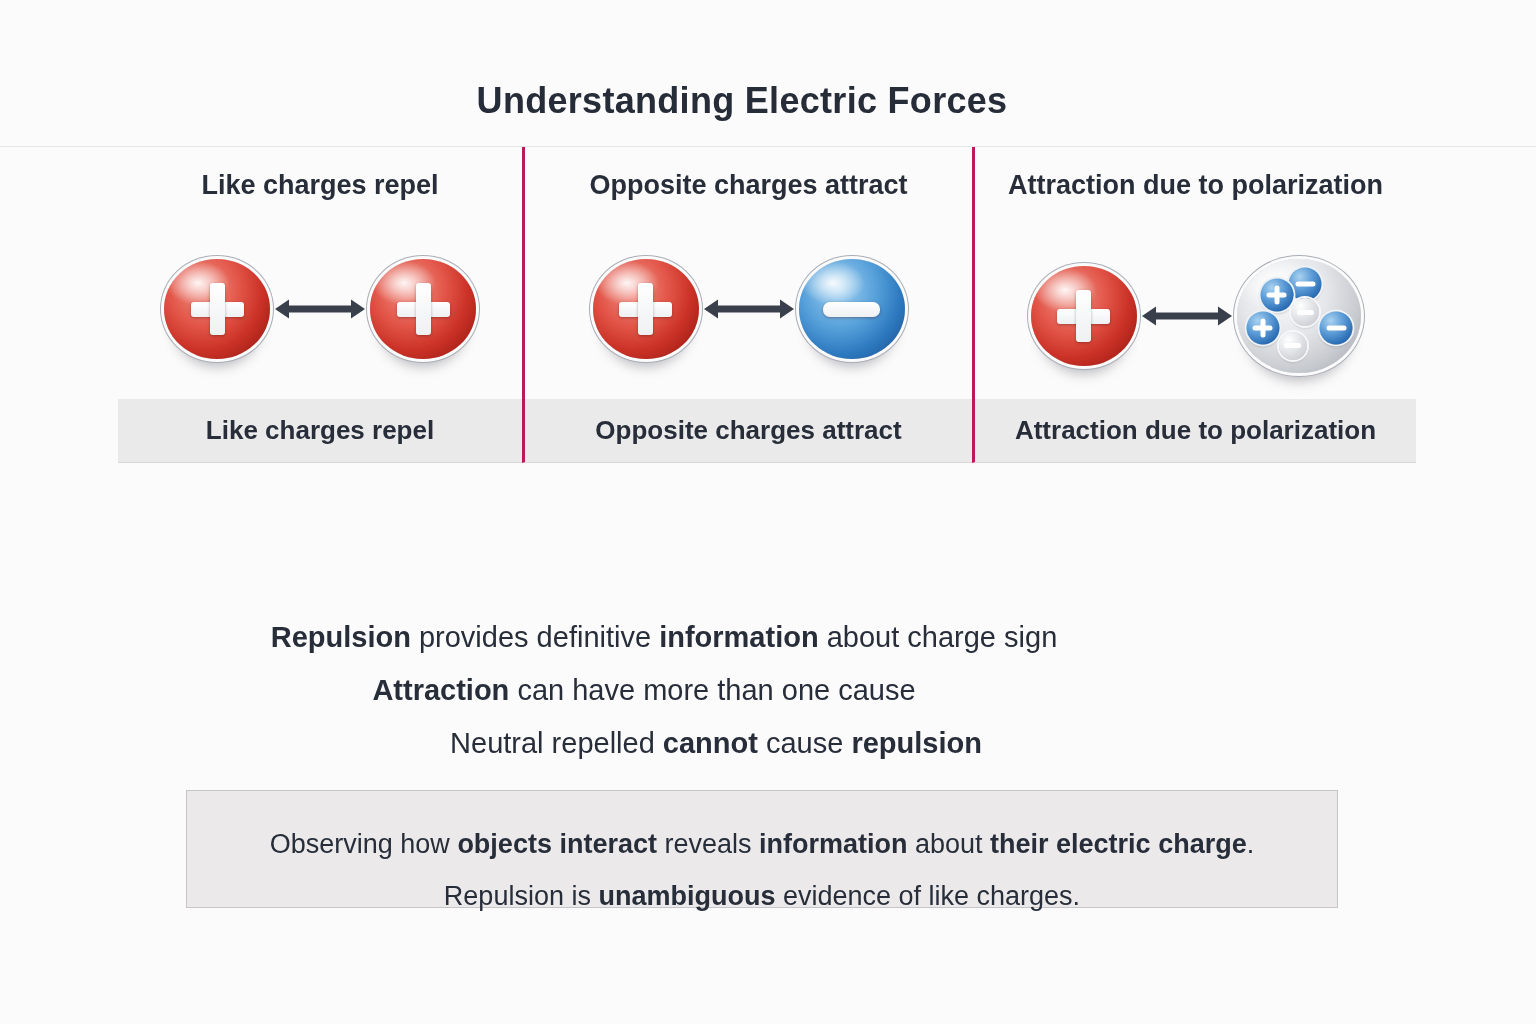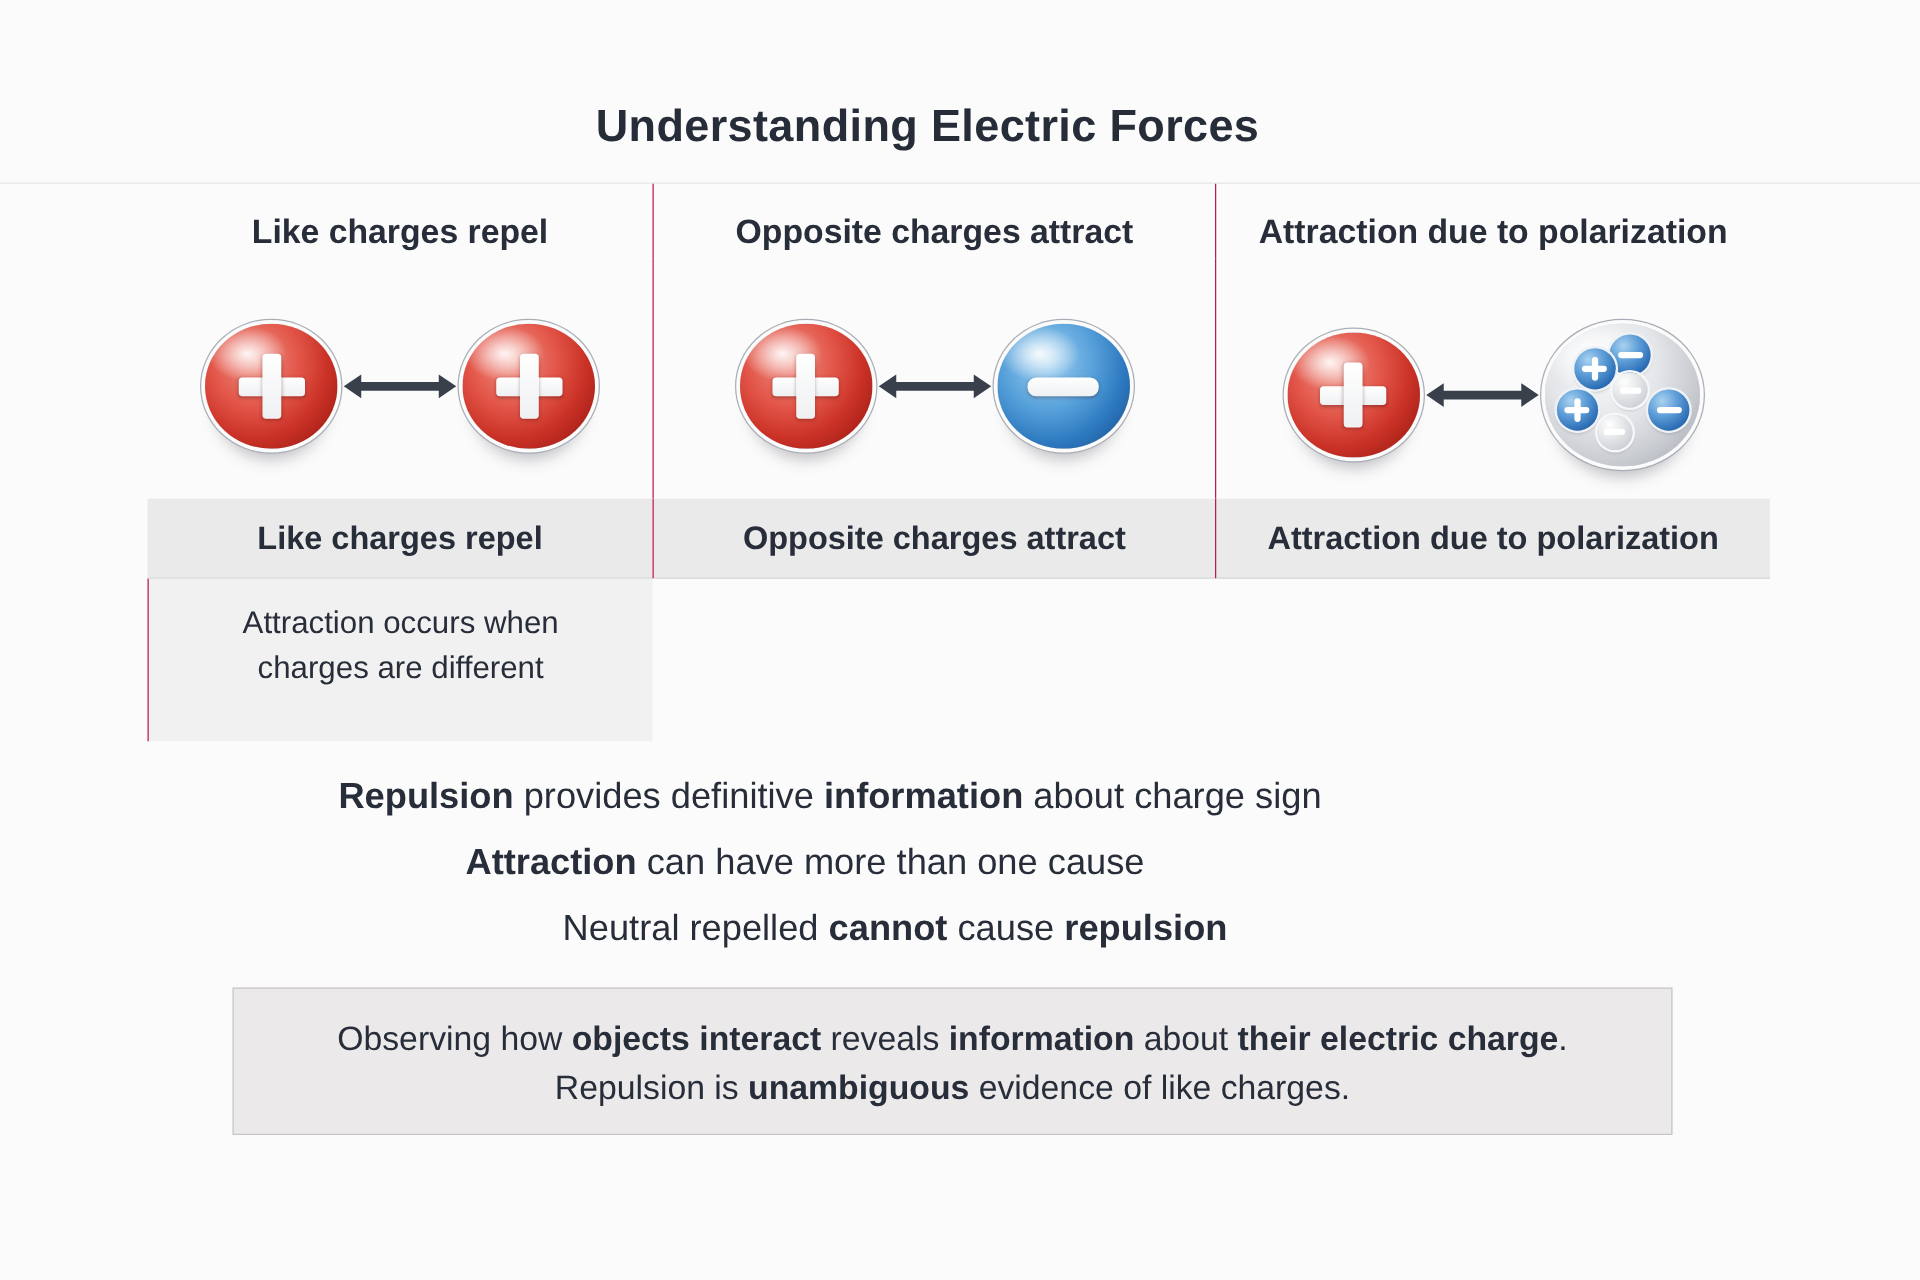--- a/index.html
+++ b/index.html
@@ -15,21 +15,21 @@
     text-align:center;font-size:36px;font-weight:700;color:#262d39;letter-spacing:.3px;
   }
   .title-rule{position:absolute;top:146px;left:0;width:1536px;border-top:1px solid #e6e5e7;}
   
   .grid{
     position:absolute;left:118px;top:147px;width:1298px;
     display:grid;grid-template-columns:404px 450px 444px;
     grid-template-rows:60px 192px 64px 130px;
   }
   .cell{box-sizing:border-box;}
-  .bl{border-left:1px solid #be185d;}
+  .bl{border-left:3px solid #be185d;}
   .head{
     display:flex;align-items:center;justify-content:center;padding-top:16px;
     font-size:27px;font-weight:700;color:#272e3a;
   }
   .fig{display:flex;justify-content:center;align-items:flex-start;}
   .fig-inner{display:flex;align-items:center;margin-top:52px;}
   .th{
     background:#ebeaeb;border-bottom:1px solid #d8d7d9;
     display:flex;align-items:center;justify-content:center;
     font-size:26px;font-weight:700;color:#272e3a;
@@ -100,21 +100,21 @@
   .st{position:relative;margin:0 0 16px 0;line-height:37px;}
   .st1{left:-104px;}
   .st2{left:-124px;}
   .st3{left:-52px;}
   
   .summary{
     position:absolute;left:186px;top:790px;width:1152px;height:118px;box-sizing:border-box;
     background:#ebe9ea;border:1px solid #c7c5c7;text-align:center;padding-top:21px;
     font-size:27px;color:#272e3a;
   }
-  .sum-line{margin:0;line-height:39px;}
+  .sum-line{margin:13px;line-height:39px;}
 </style>
 </head>
 <body>
 
 <div class="canvas">
 
   <h1 class="title">Understanding Electric Forces</h1>
   <div class="title-rule"></div>
 
   <div class="grid">
@@ -201,22 +201,20 @@
               </div>
             </div>
         </div>
       </div>
     </div>
 
     <div class="cell th c1">Like charges repel</div>
     <div class="cell th c2 bl">Opposite charges attract</div>
     <div class="cell th c3 bl">Attraction due to polarization</div>
 
-    <div class="cell td c2 bl"><span>Attraction occurs when
-charges are different</span></div>
   </div>
 
   <div class="statements">
     <p class="st st1"><b>Repulsion</b><span> provides definitive </span><b>information</b><span> about charge sign</span></p>
     <p class="st st2"><b>Attraction</b><span> can have more than one cause</span></p>
     <p class="st st3"><span>Neutral repelled </span><b>cannot</b><span> cause </span><b>repulsion</b></p>
   </div>
 
   <div class="summary">
     <p class="sum-line"><span>Observing how </span><b>objects interact</b><span> reveals </span><b>information</b><span> about </span><b>their electric charge</b><span>.</span></p>

